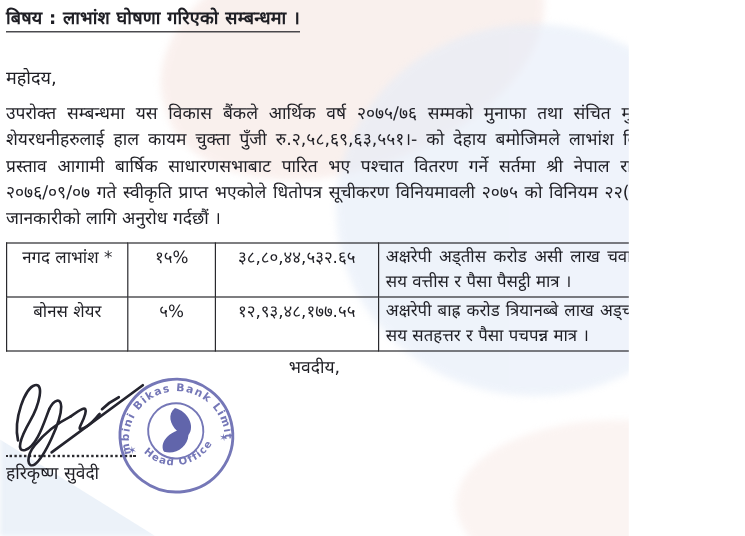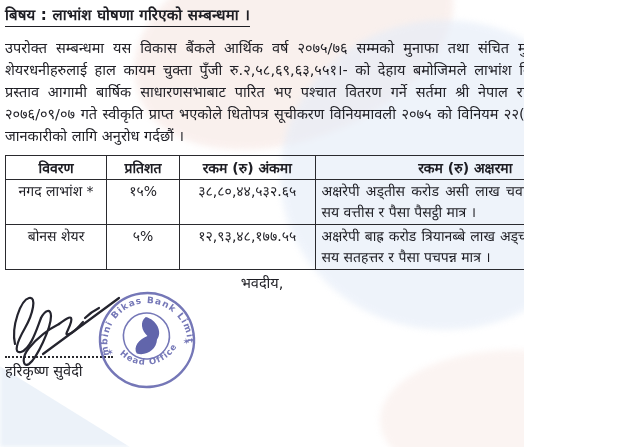--- a/index.html
+++ b/index.html
@@ -84,37 +84,32 @@
 <div class="page">
 
   <div class="wm wm-pink-top"></div>
   <div class="wm wm-blue-center"></div>
   <div class="wm wm-blue-bottomleft"></div>
   <div class="wm wm-pink-bottomright"></div>
 
   <div class="content">
     <div class="subject">बिषय : लाभांश घोषणा गरिएको सम्बन्धमा ।</div>
 
+    <div class="salutation">महोदय,</div>
 
     <div class="body-par">उपरोक्त सम्बन्धमा यस विकास बैंकले आर्थिक वर्ष २०७५/७६ सम्मको मुनाफा तथा संचित मुनाफाबाट बैंकका शेयरधनीहरुलाई हाल कायम चुक्ता पुँजी रु.२,५८,६९,६३,५५१।- को देहाय बमोजिमले लाभांश वितरण गर्न गरेको प्रस्ताव आगामी बार्षिक साधारणसभाबाट पारित भए पश्चात वितरण गर्ने सर्तमा श्री नेपाल राष्ट्र बैंकबाट मिति २०७६/०९/०७ गते स्वीकृति प्राप्त भएकोले धितोपत्र सूचीकरण विनियमावली २०७५ को विनियम २२(१) को प्रयोजनार्थ जानकारीको लागि अनुरोध गर्दछौं ।</div>
 
     <table class="div-table">
       <colgroup>
           <col class="c1">
           <col class="c2">
           <col class="c3">
           <col class="c4">
         </colgroup>
       <tbody>
-          <tr>
-        <th>विवरण</th>
-        <th>प्रतिशत</th>
-        <th>रकम (रु) अंकमा</th>
-        <th>रकम (रु) अक्षरमा</th>
-      </tr>
       <tr class="row-tall">
         <td class="detail">नगद लाभांश *</td>
         <td class="percent">१५%</td>
         <td class="figures">३८,८०,४४,५३२.६५</td>
         <td class="words">अक्षरेपी अड्तीस करोड असी लाख चवालीस हजार पाँच सय वत्तीस र पैसा पैसट्ठी मात्र ।</td>
       </tr>
       <tr class="row-tall">
         <td class="detail">बोनस शेयर</td>
         <td class="percent">५%</td>
         <td class="figures">१२,९३,४८,१७७.५५</td>

